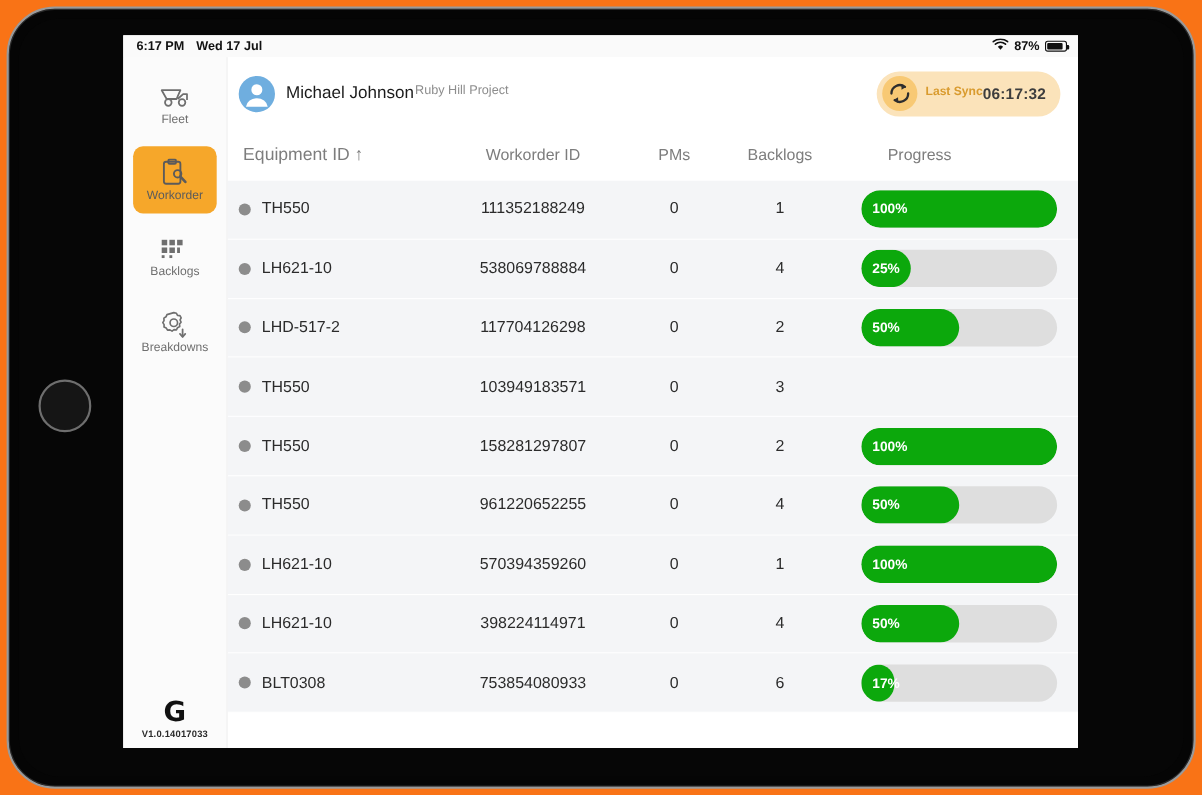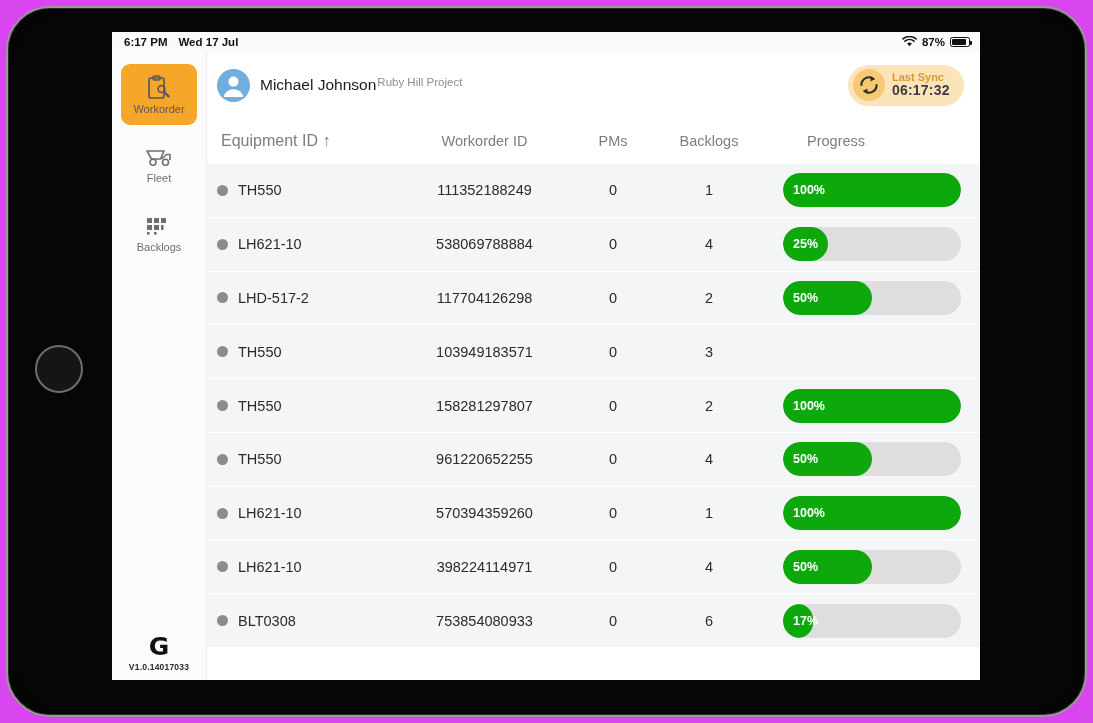--- a/index.html
+++ b/index.html
@@ -2,21 +2,21 @@
 <html><head>
 <meta charset="utf-8">
 <style>
   * { margin:0; padding:0; box-sizing:border-box; }
   html,body{
     width:1093px; height:723px;
     background:#000;
     font-family:"Liberation Sans", sans-serif;
     overflow:hidden;
   }
-  #stage{ position:relative; width:1093px; height:723px; background:#d946ef; }
+  #stage{ position:relative; width:1093px; height:723px; background:#f97316; }
 
   
   .device-frame{
     position:absolute; left:6px; top:6px; width:1081px; height:711px;
     background:#050505;
     border-radius:44px;
     border:2px solid #9a9a9a;
     box-shadow:inset 0 0 0 1px #2b2b2b;
   }
   .device-inner{
@@ -108,21 +108,21 @@
 
   .sync{
     margin-left:auto; height:41px; min-width:116px; border-radius:21px;
     background:#FBE3BA; display:flex; align-items:center; gap:7px; padding:0 13px 0 5px;
     cursor:pointer;
   }
   .sync-ico{
     width:32px; height:32px; border-radius:50%; background:#F8C974;
     display:flex; align-items:center; justify-content:center; flex:0 0 auto;
   }
-  .sync-txt{ display:flex; flex-direction:column; line-height:1.05; }
+  .sync-txt{ display:flex; flex-direction:row; line-height:1.05; }
   .sync-label{ font-size:11px; color:#D99B2E; font-weight:bold; }
   .sync-time{ font-size:14px; color:#3d3d3d; font-weight:bold; letter-spacing:.2px; }
 
   
   .thead{
     display:flex; align-items:center; height:46px; padding:0 10px 0 10px;
     font-size:14.5px; color:#7d7d7d;
   }
   .tbody{ position:absolute; top:112px; left:0; right:0; bottom:0; overflow:hidden; }
   .row{
@@ -179,60 +179,71 @@
         </span>
         <span class="sb-batt-pct">87%</span>
         <span class="batt">
             <i></i>
           </span>
       </span>
     </div>
 
     <div class="sidebar">
 
+      <div class="nav-item">
+        <span class="nav-ico">
+          <svg width="29" height="20" viewBox="0 0 29 20">
+            <path d="M2 4 L19 4 L15.5 12 L6.5 12 Z" fill="none" stroke="#6f6f6f" stroke-width="1.6" stroke-linejoin="round"></path>
+            <circle cx="8" cy="15.2" r="3" fill="none" stroke="#6f6f6f" stroke-width="1.6"></circle>
+            <circle cx="20.5" cy="15.2" r="3" fill="none" stroke="#6f6f6f" stroke-width="1.6"></circle>
+            <path d="M16.5 12 L21.5 7.5 L25 7.5 L25 13" fill="none" stroke="#6f6f6f" stroke-width="1.6" stroke-linejoin="round"></path>
+          </svg>
+        </span>
+        <span class="nav-label">Fleet</span>
+      </div>
+
       <div class="nav-item active">
         <span class="nav-ico">
           <svg width="24" height="26" viewBox="0 0 24 26">
             <rect x="2" y="3" width="15" height="20" rx="2" fill="none" stroke="#5b5b5b" stroke-width="1.7"></rect>
             <rect x="6" y="1" width="7" height="4" rx="1.3" fill="none" stroke="#5b5b5b" stroke-width="1.7"></rect>
             <circle cx="14.5" cy="14" r="3.4" fill="none" stroke="#5b5b5b" stroke-width="1.7"></circle>
             <path d="M16.8 16.4 L21.5 21.4" stroke="#5b5b5b" stroke-width="2.4" stroke-linecap="round"></path>
           </svg>
         </span>
         <span class="nav-label">Workorder</span>
-      </div>
-
-      <div class="nav-item">
-        <span class="nav-ico">
-          <svg width="29" height="20" viewBox="0 0 29 20">
-            <path d="M2 4 L19 4 L15.5 12 L6.5 12 Z" fill="none" stroke="#6f6f6f" stroke-width="1.6" stroke-linejoin="round"></path>
-            <circle cx="8" cy="15.2" r="3" fill="none" stroke="#6f6f6f" stroke-width="1.6"></circle>
-            <circle cx="20.5" cy="15.2" r="3" fill="none" stroke="#6f6f6f" stroke-width="1.6"></circle>
-            <path d="M16.5 12 L21.5 7.5 L25 7.5 L25 13" fill="none" stroke="#6f6f6f" stroke-width="1.6" stroke-linejoin="round"></path>
-          </svg>
-        </span>
-        <span class="nav-label">Fleet</span>
       </div>
 
       <div class="nav-item">
         <span class="nav-ico">
           <svg width="26" height="18" viewBox="0 0 26 18">
             <rect x="1" y="1" width="5" height="5" fill="#6f6f6f"></rect>
             <rect x="8" y="1" width="5" height="5" fill="#6f6f6f"></rect>
             <rect x="15" y="1" width="5" height="5" fill="#6f6f6f"></rect>
             <rect x="1" y="8" width="5" height="5" fill="#6f6f6f"></rect>
             <rect x="8" y="8" width="5" height="5" fill="#6f6f6f"></rect>
             <rect x="15" y="8" width="2.6" height="5" fill="#6f6f6f"></rect>
             <rect x="1" y="15" width="2.6" height="2.6" fill="#6f6f6f"></rect>
             <rect x="8" y="15" width="2.6" height="2.6" fill="#6f6f6f"></rect>
           </svg>
         </span>
         <span class="nav-label">Backlogs</span>
       </div>
 
+      <div class="nav-item">
+        <span class="nav-ico">
+          <svg width="26" height="26" viewBox="0 0 26 26">
+            <path d="M12 2.2 l2.4 .6 1 2 2.2 .1 1.1 2 -1 2 .9 2 -1.4 1.7 .2 2.2 -2 1.1 -1 2 -2.2 -.2 -1.8 1.3 -1.9 -1.1 -2.2 .2 -1.2 -1.9 -2 -.9 .1 -2.2 -1.2 -1.8 1.1 -1.9 -.1 -2.2 1.9 -1.2 .9 -2 Z" fill="none" stroke="#6f6f6f" stroke-width="1.5" stroke-linejoin="round"></path>
+            <circle cx="12" cy="11.4" r="3.4" fill="none" stroke="#6f6f6f" stroke-width="1.5"></circle>
+            <path d="M20 17.5 L20 24" stroke="#6f6f6f" stroke-width="1.6" stroke-linecap="round"></path>
+            <path d="M17.6 21.6 L20 24.2 L22.4 21.6" fill="none" stroke="#6f6f6f" stroke-width="1.6" stroke-linecap="round" stroke-linejoin="round"></path>
+          </svg>
+        </span>
+        <span class="nav-label">Breakdowns</span>
+      </div>
 
       <div class="brand">
         <span class="brand-g">G</span>
         <span class="brand-ver">V1.0.14017033</span>
       </div>
     </div>
 
     <div class="content">
 
       <div class="topbar">

